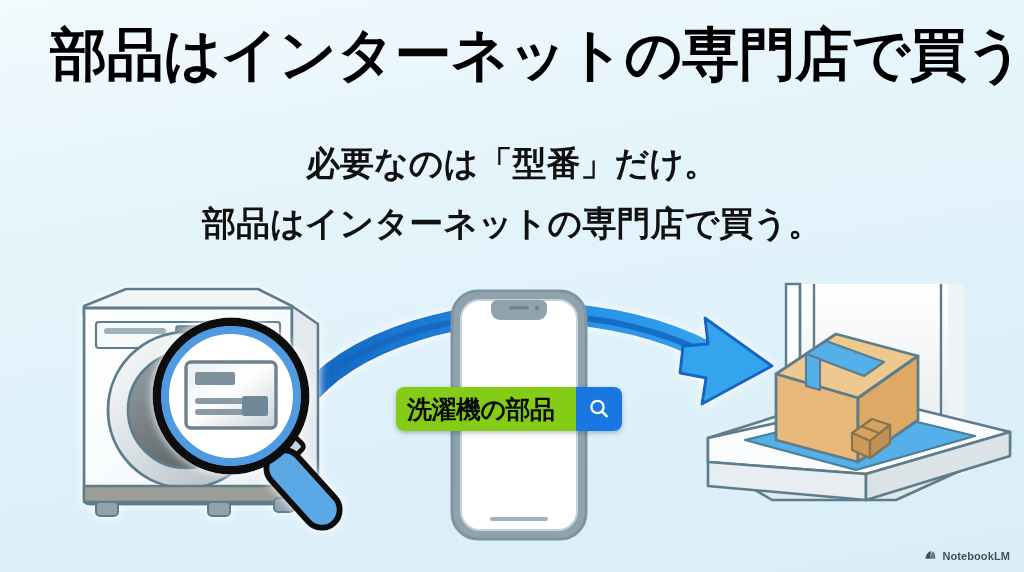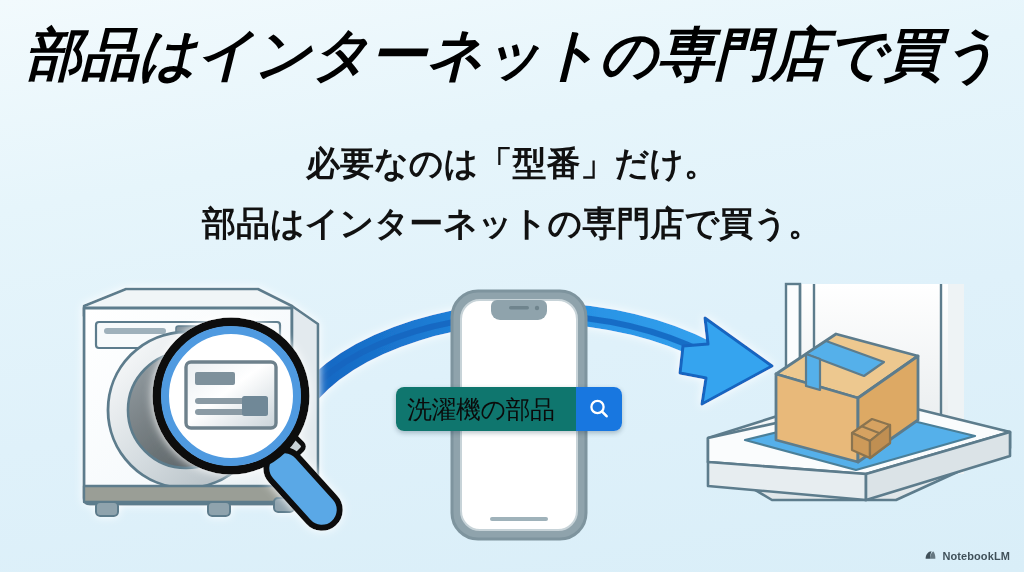--- a/index.html
+++ b/index.html
@@ -16,28 +16,27 @@
     height: 572px;
     overflow: hidden;
     background: linear-gradient(170deg, #f2fafd 0%, #e6f5fb 28%, #dff1fa 60%, #d9eef8 100%);
   }
   
   .title {
     position: absolute;
     left: 0;
     top: 24px;
     width: 1024px;
-    text-align: center;
+    text-align: right;
     font-size: 57px;
     line-height: 1.08;
     font-weight: 700;
     letter-spacing: -0.5px;
     color: #000000;
     white-space: nowrap;
-    font-style: italic;
   }
   .subtitle {
     position: absolute;
     left: 0;
     width: 1024px;
     text-align: center;
     font-size: 34px;
     line-height: 1.0;
     font-weight: 700;
     color: #111111;
@@ -63,25 +62,25 @@
     box-shadow: 0 2px 5px rgba(20,50,70,.30);
     overflow: hidden;
     z-index: 6;
   }
   .search-input-text {
     flex: 1 1 auto;
     display: flex;
     align-items: center;
     padding-left: 11px;
     font-size: 25px;
-    font-weight: 400;
+    font-weight: 700;
     color: #0b0b0b;
     letter-spacing: -0.5px;
     white-space: nowrap;
-    background: #0f766e;
+    background: #84cc16;
   }
   .search-btn {
     flex: 0 0 46px;
     background: #1877e0;
     display: flex;
     align-items: center;
     justify-content: center;
   }
 
   

